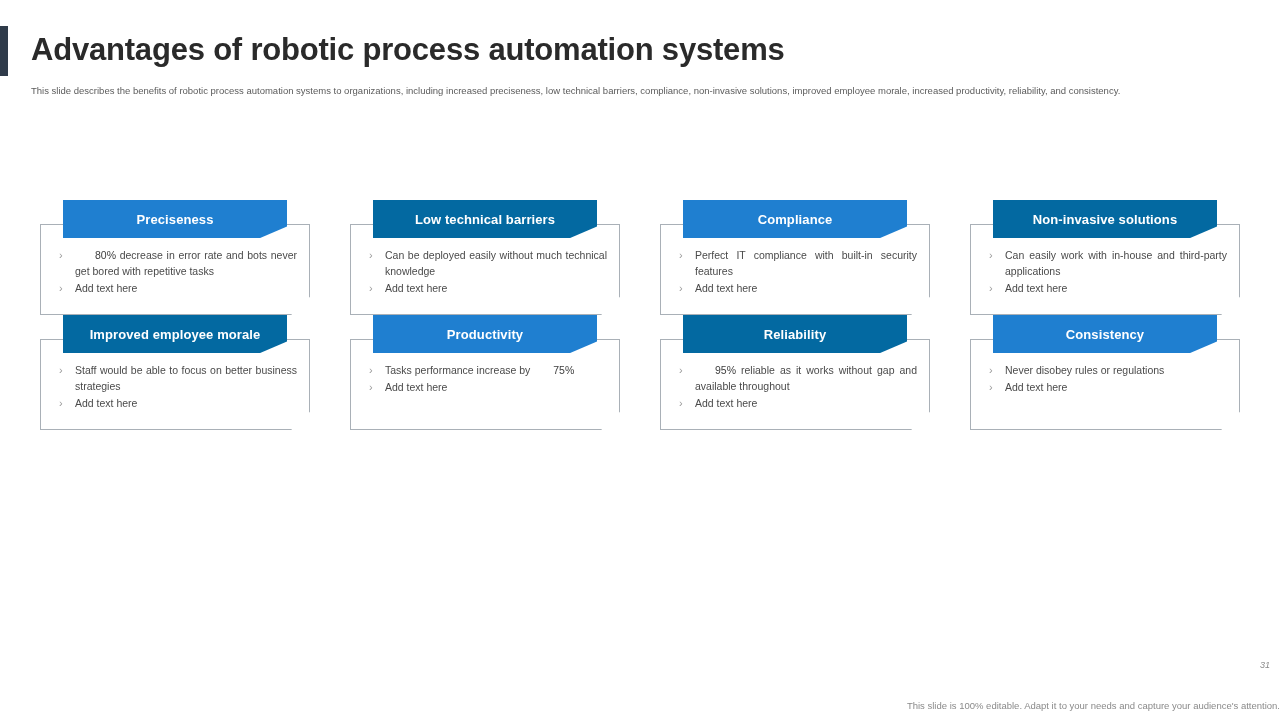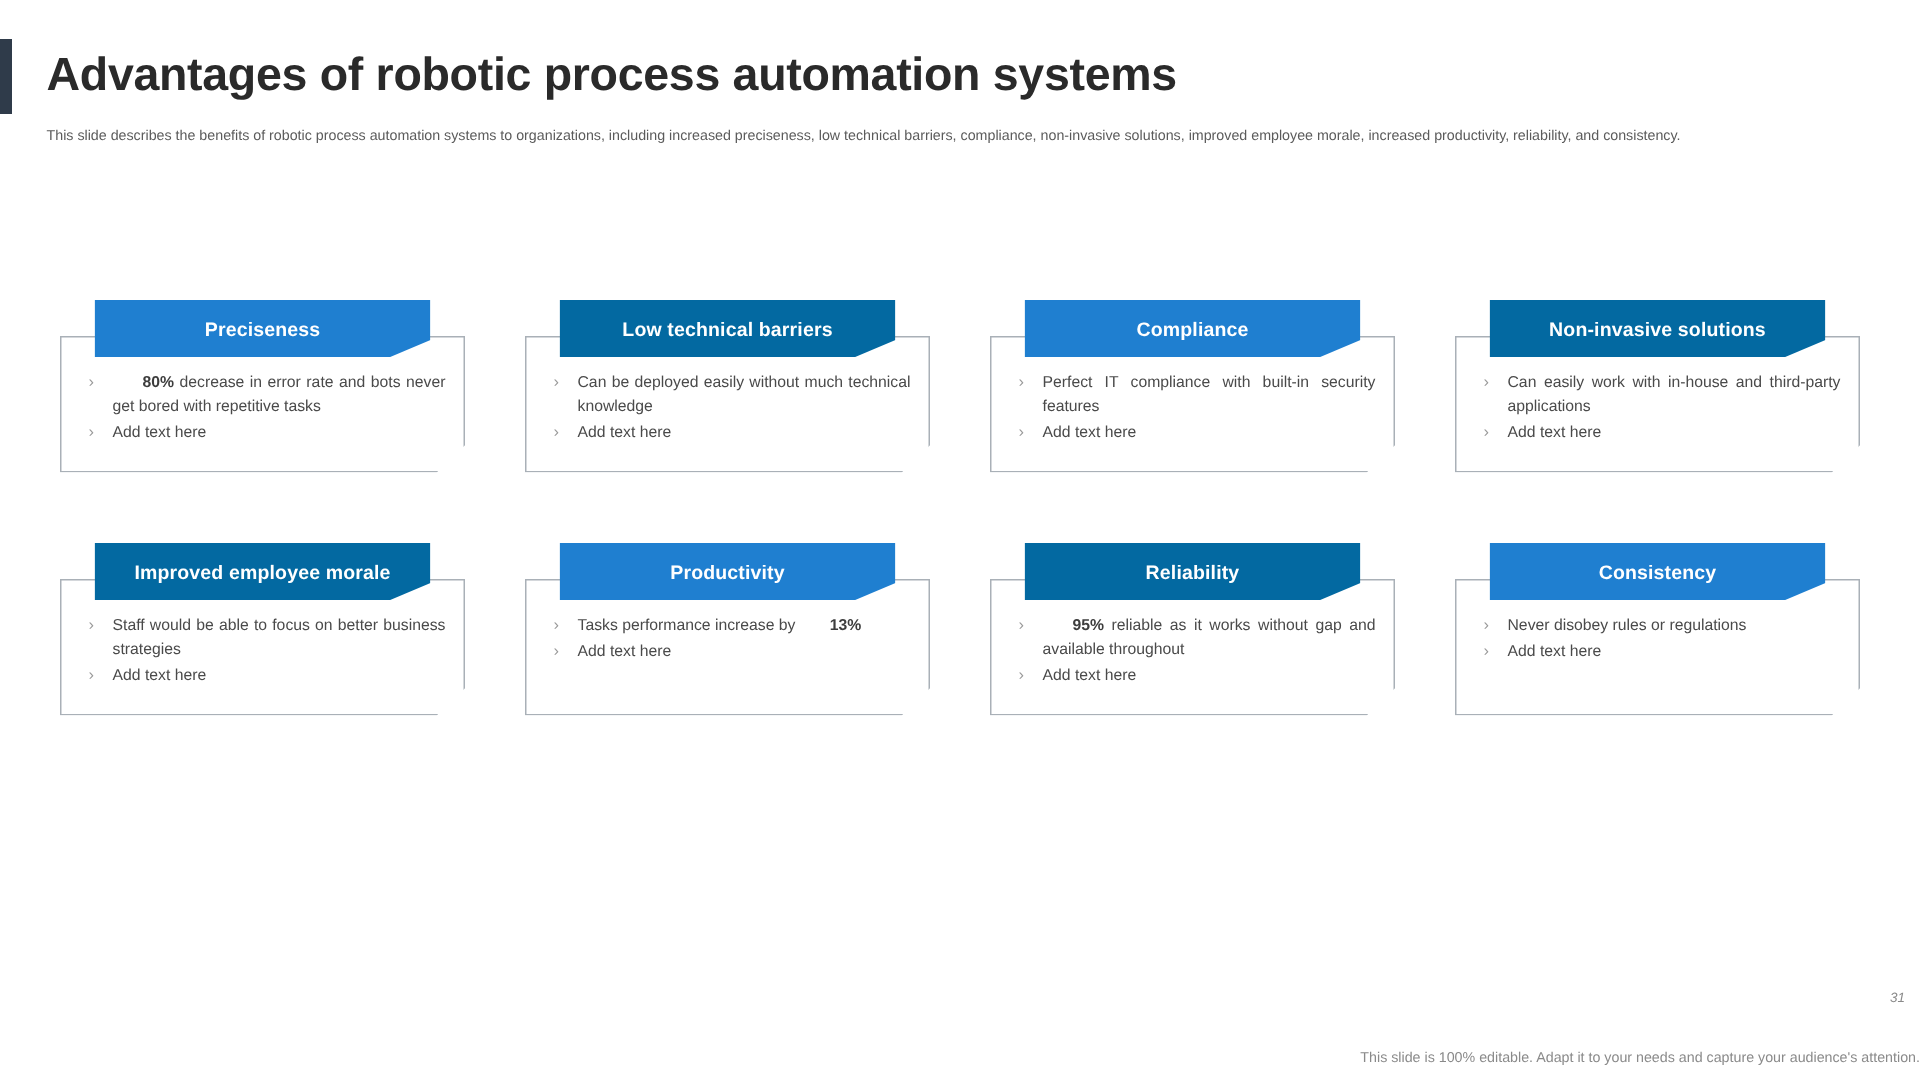--- a/index.html
+++ b/index.html
@@ -38,21 +38,20 @@
     color: #5b5b5b;
   }
   .grid {
     position: absolute;
     left: 40px; top: 200px;
     width: 1200px;
   }
   .row {
     display: flex;
     gap: 40px;
-    margin-bottom: 47px;
   }
   .card {
     position: relative;
     width: 270px;
   }
   .card-header {
     position: relative;
     width: 224px;
     height: 38px;
     margin-left: 23px;
@@ -92,21 +91,21 @@
     color: #4a4a4a;
     margin-bottom: 1px;
     text-align: justify;
   }
   ul.bullets li .chev {
     position: absolute;
     left: 6px; top: 0px;
     color: #9a9a9a;
     font-size: 11px;
   }
-  ul.bullets li b { color: #3d3d3d; font-weight: bold; padding-left: 20px; }
+  ul.bullets li b { color: #3d3d3d; font-weight: normal; padding-left: 20px; }
   .footer-note {
     position: absolute;
     left: 0; right: 0; top: 700px;
     text-align: right;
     font-size: 9.5px;
     color: #8a8a8a;
   }
   .page-num {
     position: absolute;
     right: 10px; bottom: 6px;
@@ -194,21 +193,21 @@
             </div>
           </div>
         </div>
         <div class="card">
           <div class="card-header notch blue">
             <span>Productivity</span>
           </div>
           <div class="card-body">
             <div class="inner">
               <ul class="bullets">
-                <li><span class="chev">›</span><span>Tasks performance  increase by </span><b>13%</b></li>
+                <li><span class="chev">›</span><span>Tasks performance  increase by </span><b>75%</b></li>
                 <li><span class="chev">›</span><span>Add text here</span></li>
               </ul>
             </div>
           </div>
         </div>
         <div class="card">
           <div class="card-header notch teal">
             <span>Reliability</span>
           </div>
           <div class="card-body">

